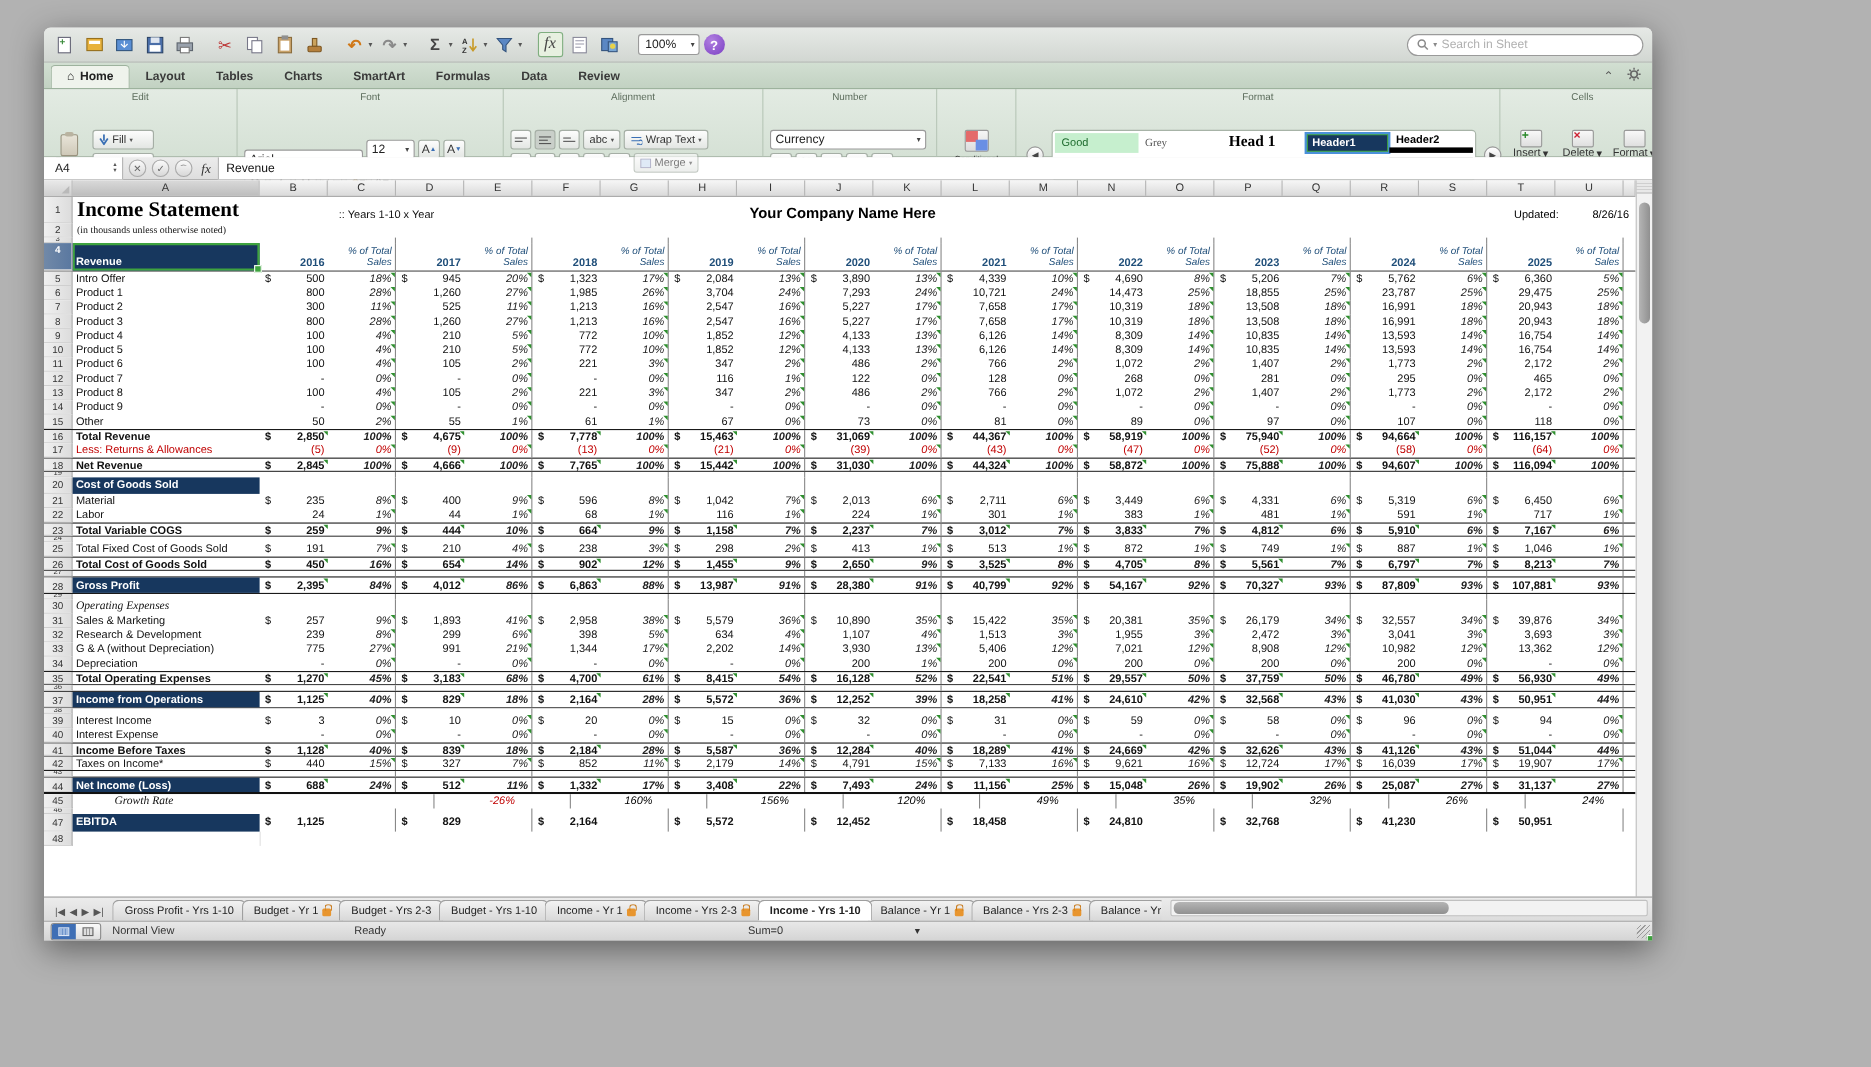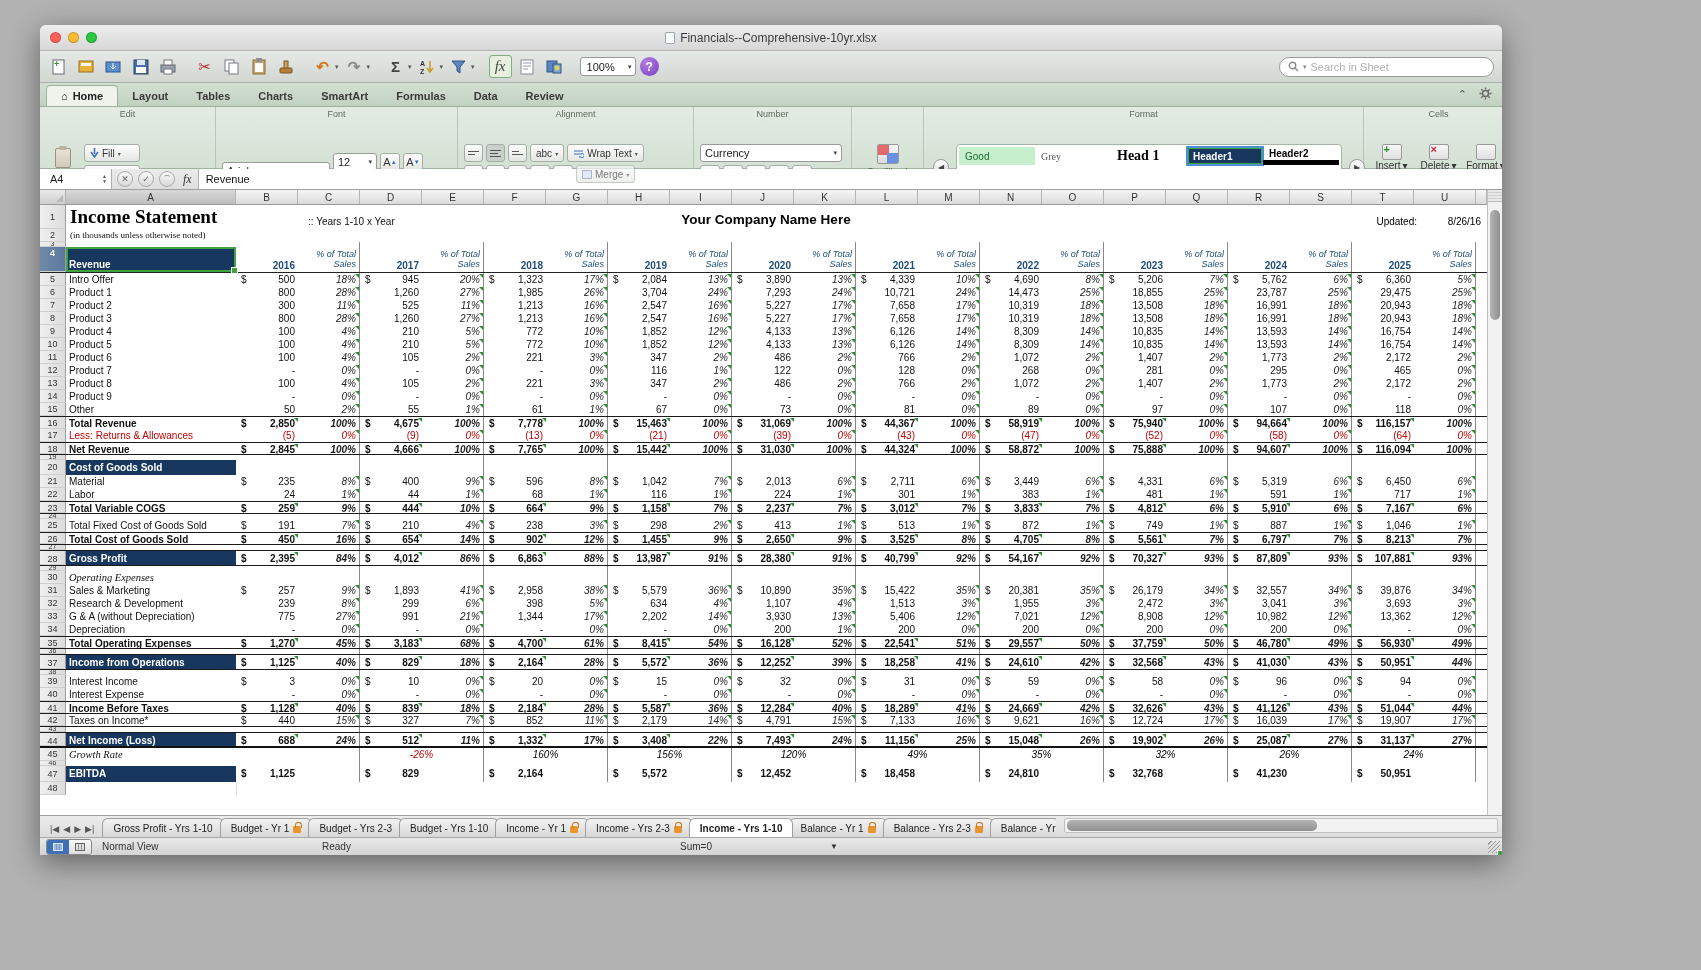--- a/index.html
+++ b/index.html
@@ -114,21 +114,21 @@
   .navylab { background:#17375E; color:#fff !important; font-weight:bold; }
   .sel { box-shadow:inset 0 0 0 2px #3fa33f; }
   .sel:after { content:""; position:absolute; right:-2px; bottom:-2px; width:5px; height:5px; background:#3fa33f; border:1px solid #fff; z-index:5; }
   .yhdrrow { border-bottom:1.5px solid #222; }
   .yhdrrow .vc { align-items:flex-end; }
   .yr { color:#1F4E79; font-weight:bold; font-size:10px; }
   .pchdr { font-size:9px; line-height:10px; color:#1F4E79; font-style:italic; padding-top:2px; }
   .tri { position:absolute; right:0; top:1px; width:0; height:0; border-left:4px solid transparent; border-top:4px solid #2f8f2f; }
   .itrow .lab { font-style:normal; }
   .subhead .lab { font-style:italic; font-family:"Liberation Serif",serif; font-size:10.5px; }
-  .growth .lab { font-style:italic; font-family:"Liberation Serif",serif; font-size:10.5px; }
+  .growth .lab { font-style:italic; font-family:"Liberation Serif",serif; font-size:10.5px;margin-left:35px; }
   .gneg { color:#C00000; }
   .r1row { height:24px; line-height:24px; }
   .r1wrap { position:relative; flex:1; }
   .sheettitle { position:absolute; left:4px; top:0; font-family:"Liberation Serif",serif; font-weight:bold; font-size:19px; color:#000; }
   .sheetsub { position:absolute; left:242px; top:5px; font-size:10px; font-weight:normal; color:#111; }
   .company { position:absolute; left:400px; width:600px; text-align:center; top:3px; font-size:13.5px; font-weight:bold; color:#000; }
   .updlab { position:absolute; right:70px; top:5px; font-size:10px; }
   .upddate { position:absolute; right:6px; top:5px; font-size:10px; }
   .r2row { height:13px; }
   .note { font-size:9px; font-family:"Liberation Serif",serif; color:#111; padding-left:4px; }
@@ -162,28 +162,20 @@
   .sb-ready { margin-left:130px; }
   .sb-sum { position:absolute; left:640px; }
   .sb-sumdrop { position:absolute; left:790px; font-size:8px; color:#333; }
   .grip { position:absolute; right:2px; bottom:2px; width:12px; height:12px; background:repeating-linear-gradient(135deg,transparent 0 2px,#9a9a9a 2px 3px); }
 </style>
 </head>
 <body>
 
 <div class="window">
 
-  <div class="titlebar">
-    <div class="lights">
-      <span class="light l-red"></span>
-      <span class="light l-yel"></span>
-      <span class="light l-grn"></span>
-    </div>
-    <div class="wintitle"><span class="docico"></span><span>Financials--Comprehensive-10yr.xlsx</span></div>
-  </div>
 
   <div class="toolbar">
     <span class="tbico">
         <svg width="15" height="17">
           <rect x="1" y="2" width="11" height="14" fill="#fff" stroke="#667"></rect>
           <text x="2" y="9" font-size="9" fill="#3a8a3a" font-weight="bold">+</text>
         </svg>
       </span>
     <span class="tbico">
         <svg width="17" height="17">

